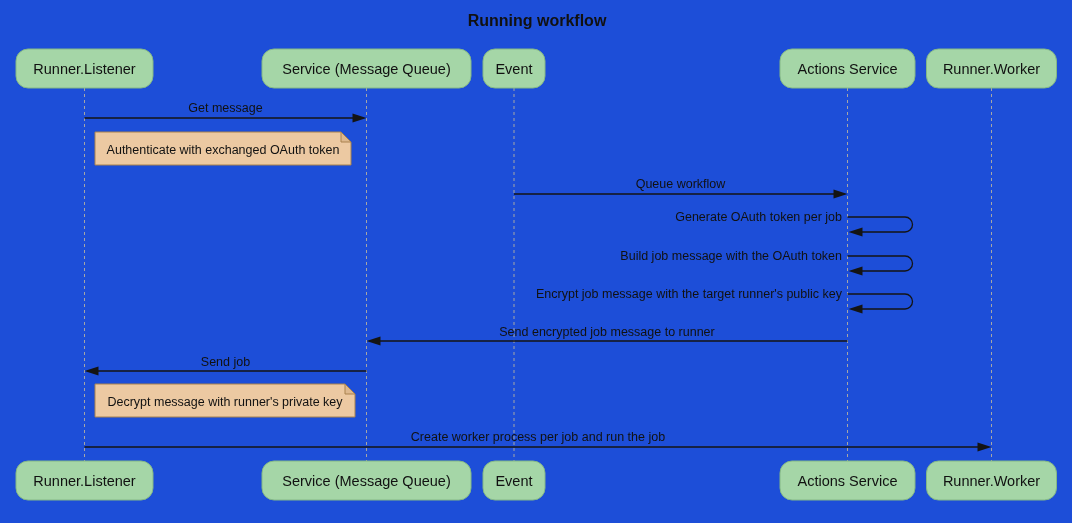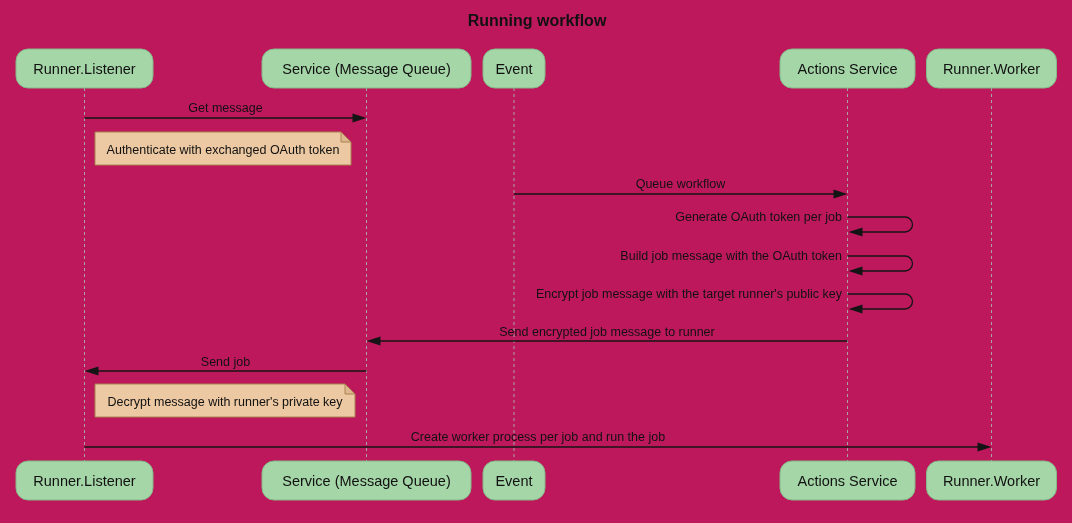--- a/index.html
+++ b/index.html
@@ -6,21 +6,21 @@
     --actor-fill:#a5d6a7;
     --actor-border:#84b886;
     --note-fill:#ecc9a2;
     --note-fold:#ddb88e;
     --note-border:#a9824f;
     --lifeline:#a6a6a6;
     --arrow:#141414;
     --text:#111111;
   }
   html,body{margin:0;padding:0;background:#ffffff;}
-  .stage{width:1072px;height:523px;position:relative;background:#be185d;}
+  .stage{width:1072px;height:523px;position:relative;background:#1d4ed8;}
   svg text{font-family:"Liberation Sans",sans-serif;fill:var(--text);}
   .title{font-size:16px;font-weight:bold;text-anchor:middle;}
   .actor-box{fill:var(--actor-fill);stroke:var(--actor-border);stroke-width:1;}
   .actor-label{font-size:14.5px;text-anchor:middle;}
   .lifeline{stroke:var(--lifeline);stroke-width:1;stroke-dasharray:3 3;fill:none;}
   .msg-line{stroke:var(--arrow);stroke-width:1.3;fill:none;}
   .arrow-head{fill:var(--arrow);stroke:none;}
   .msg-label{font-size:12.5px;text-anchor:middle;}
   .msg-label-end{font-size:12.5px;text-anchor:end;}
   .note-body{fill:var(--note-fill);stroke:var(--note-border);stroke-width:1;}

